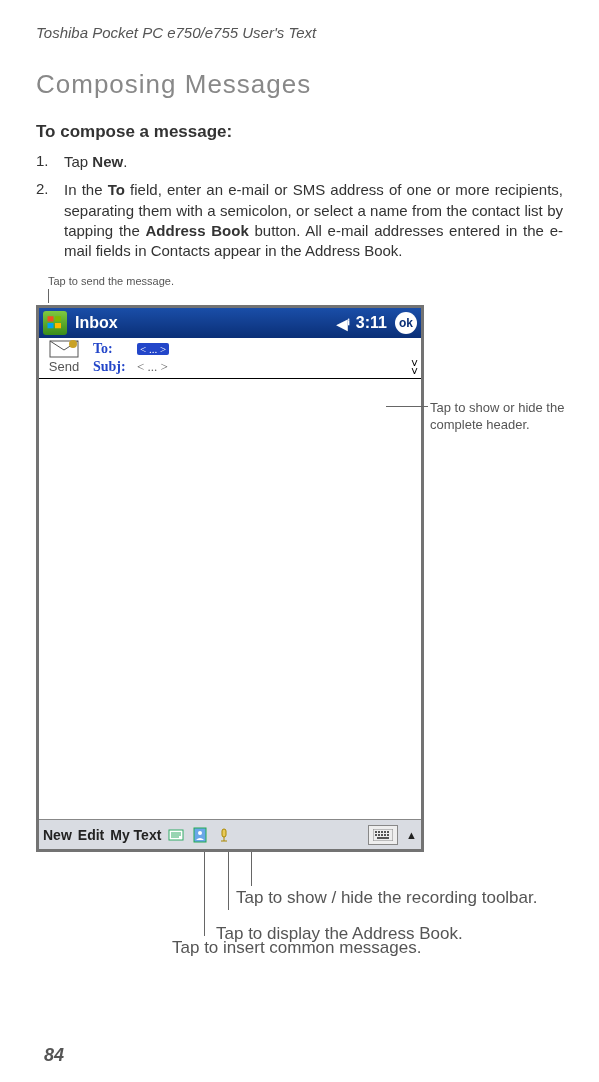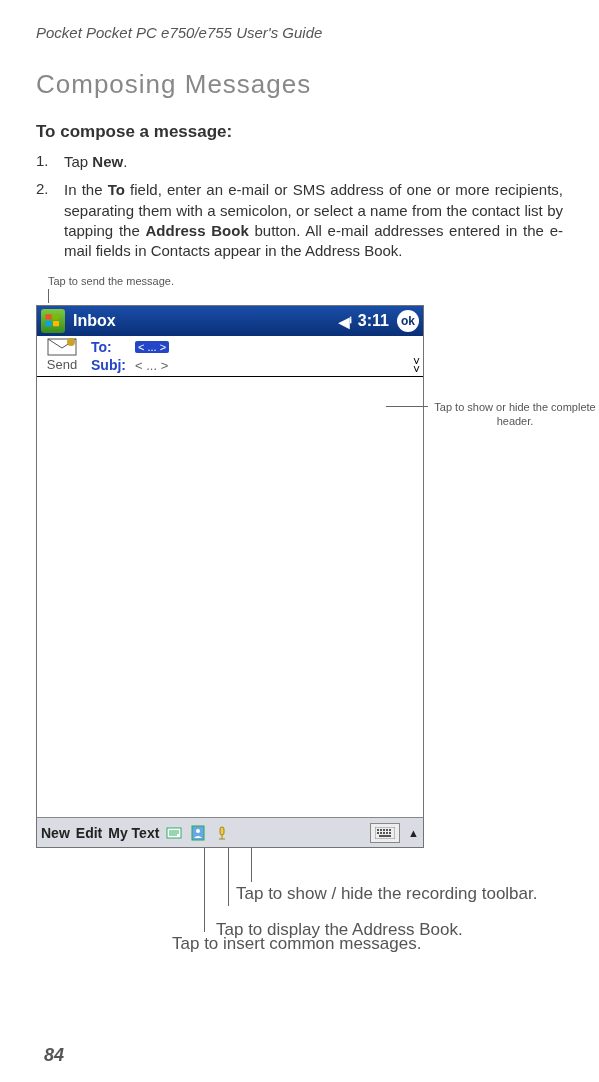--- a/index.html
+++ b/index.html
@@ -50,21 +50,21 @@
     }
     .callout-send-line {
       width: 1px; height: 14px; background:#666;
       margin-left: 12px; margin-top:2px;
     }
 
     
     .ppc {
       width: 388px;
       margin-top: 2px;
-      border: 1px solid #737373;
+      border: 3px solid #737373;
       background: #fff;
       position: relative;
     }
     .ppc-titlebar {
       height: 30px;
       background: linear-gradient(#1a4ea8, #0a2f77);
       display: flex;
       align-items: center;
       color: #fff;
       font-weight: bold;
@@ -96,21 +96,21 @@
     }
     .ppc-send {
       width: 50px;
       text-align:center;
       padding: 2px 2px 2px 2px;
       font-size:13px;
       color:#555;
     }
     .ppc-send svg { width:30px; height:18px; display:block; margin:0 auto 1px;}
     .ppc-fields { flex:1; padding: 2px 0 2px 4px; font-size:14px; }
-    .ppc-fields .row { display:flex; align-items:center; height:18px;}
+    .ppc-fields .row { display:flex; align-items:center; height:18px;font-family:Liberation Serif, serif;}
     .ppc-fields .lbl { color:#2346c9; font-weight:bold; width:44px; }
     .ppc-to-chip {
       background:#2346c9; color:#fff; font-size:11px;
       padding: 0px 3px; border-radius:2px;
     }
     .ppc-subj-val { color:#666; font-size:13px; }
     .ppc-chevrons {
       position:absolute; right:4px; bottom:2px;
       font-size:12px; line-height:8px; color:#000;
       letter-spacing:-1px;
@@ -153,36 +153,35 @@
     .tc-line { position:absolute; width:1px; background:#666; }
     .tc-label { position:absolute; font-size:17px; color:#555; white-space:nowrap; }
 
     
     .header-callout-line {
       position:absolute;
       height:1px; background:#666;
     }
     .header-callout-text {
       position:absolute;
-      font-size:11px; color:#555;
+      font-size:13px; color:#555;
       width: 170px;
       line-height:1.3;
-      text-align:center;
     }
 
     .page-num {
       position:absolute;
       bottom: 16px; left: 44px;
       font-size:18px; font-style:italic; font-weight:bold; color:#555;
     }
   </style>
 </head>
 <body>
 
-<div class="header-line">Pocket Pocket PC e750/e755  User's Guide</div>
+<div class="header-line">Toshiba Pocket PC e750/e755  User's Text</div>
 
 <div class="section-title">Composing Messages</div>
 
 <div class="subtitle">To compose a message:</div>
 
 <div class="step">
   <div class="num">1.</div>
   <div class="txt">
     <span>Tap </span><b>New</b><span>.</span>
   </div>

